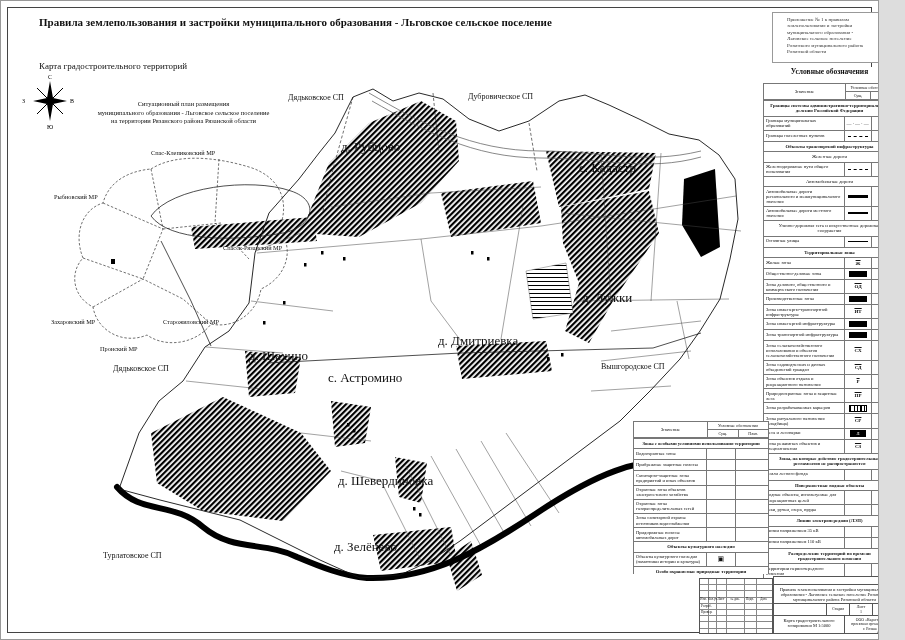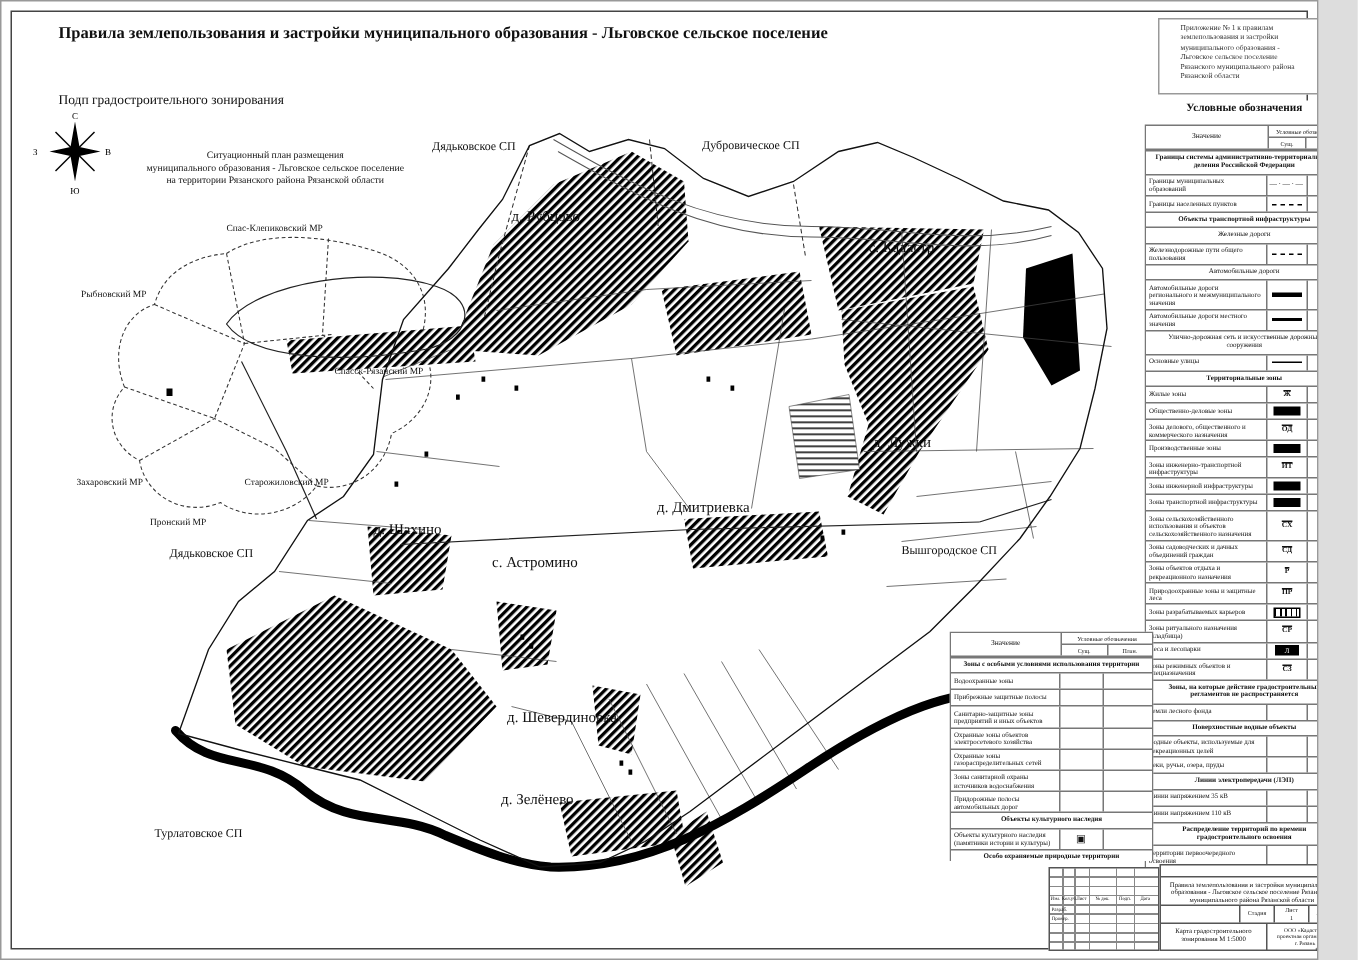--- a/index.html
+++ b/index.html
@@ -6,21 +6,21 @@
   .sheet{position:relative;width:879px;height:640px;background:#fff;overflow:hidden;
          font-family:"Liberation Serif","DejaVu Serif",serif;color:#111;
          border:1px solid #999;box-sizing:border-box}
   .frame{position:absolute;left:6px;top:6px;right:6px;bottom:6px;border:1px solid #444;pointer-events:none}
   .map-svg{position:absolute;left:0;top:0}
   .title{position:absolute;left:38px;top:14px;width:620px;font-weight:bold;font-size:11px;line-height:15px}
   .subtitle{position:absolute;left:38px;top:60px;font-size:9px}
   .notebox{position:absolute;left:771px;top:11px;width:125px;height:51px;border:1px solid #999;
            font-size:5px;line-height:6.4px;padding:4px 2px 0 14px;box-sizing:border-box;background:#fff;color:#333}
   .inset-title{position:absolute;left:75px;top:99px;width:215px;text-align:center;font-size:6.5px;line-height:8.6px}
-  .mlabel{position:absolute;font-size:10px;white-space:nowrap}
+  .mlabel{position:absolute;font-size:13px;white-space:nowrap}
   .nlabel{position:absolute;font-size:8px;white-space:nowrap}
   .ilabel{position:absolute;font-size:6.3px;white-space:nowrap}
 
   
   .legend{position:absolute;left:762px;top:66px;width:133px;background:#fff;height:512px;overflow:hidden}
   .legend2{position:absolute;left:632px;top:420px;width:136px;background:#fff;height:153px;overflow:hidden}
   .legend-title{text-align:center;font-weight:bold;font-size:7.5px;margin:0 0 7px 0}
   .lg-table{border:1px solid #777;font-size:4.6px;background:#fff}
   .lg-head{display:flex;border-bottom:1px solid #777}
   .lg-head-val{width:81px;display:flex;align-items:center;justify-content:center;font-size:5px}
@@ -202,21 +202,21 @@
         <rect x="282" y="300" width="2.5" height="3.5"></rect>
       <rect x="262" y="320" width="2.5" height="3.5"></rect>
     </g>
   </svg>
 
   <div class="frame"></div>
 
   <div class="title">
     <div>Правила землепользования и застройки муниципального образования - Льговское сельское поселение</div>
   </div>
-  <div class="subtitle">Подп градостроительного зонирования</div>
+  <div class="subtitle">Карта градостроительного территорий</div>
 
   <div class="notebox">
     <div>Приложение № 1 к правилам</div>
     <div>землепользования и застройки</div>
     <div>муниципального образования -</div>
     <div>Льговское сельское поселение</div>
     <div>Рязанского муниципального района</div>
     <div>Рязанской области</div>
   </div>
 
@@ -239,21 +239,21 @@
   <div class="nlabel" style="left:112px;top:363px">Дядьковское СП</div>
   <div class="nlabel" style="left:102px;top:550px">Турлатовское СП</div>
 
   <div class="mlabel" style="left:340px;top:138px">д. Рубцово</div>
   <div class="mlabel" style="left:578px;top:159px">с. Кадастр</div>
   <div class="mlabel" style="left:581px;top:289px">д. Лужки</div>
   <div class="mlabel" style="left:437px;top:332px">д. Дмитриевка</div>
   <div class="mlabel" style="left:248px;top:347px">д. Шахино</div>
   <div class="mlabel" style="left:327px;top:369px">с. Астромино</div>
   <div class="mlabel" style="left:337px;top:472px">д. Шевердиновка</div>
-  <div class="mlabel" style="left:333px;top:527px">д. Зелёнево</div>
+  <div class="mlabel" style="left:333px;top:538px">д. Зелёнево</div>
 
   <div class="legend">
     <div class="legend-title">Условные обозначения</div>
     <div class="lg-table">
       <div class="lg-head">
         <div class="lg-head-val">Значение</div>
         <div class="lg-head-sym">
           <div class="lg-head-sym-top">Условные обозначения</div>
           <div class="lg-head-sym-cols">
             <span>Сущ.</span>

